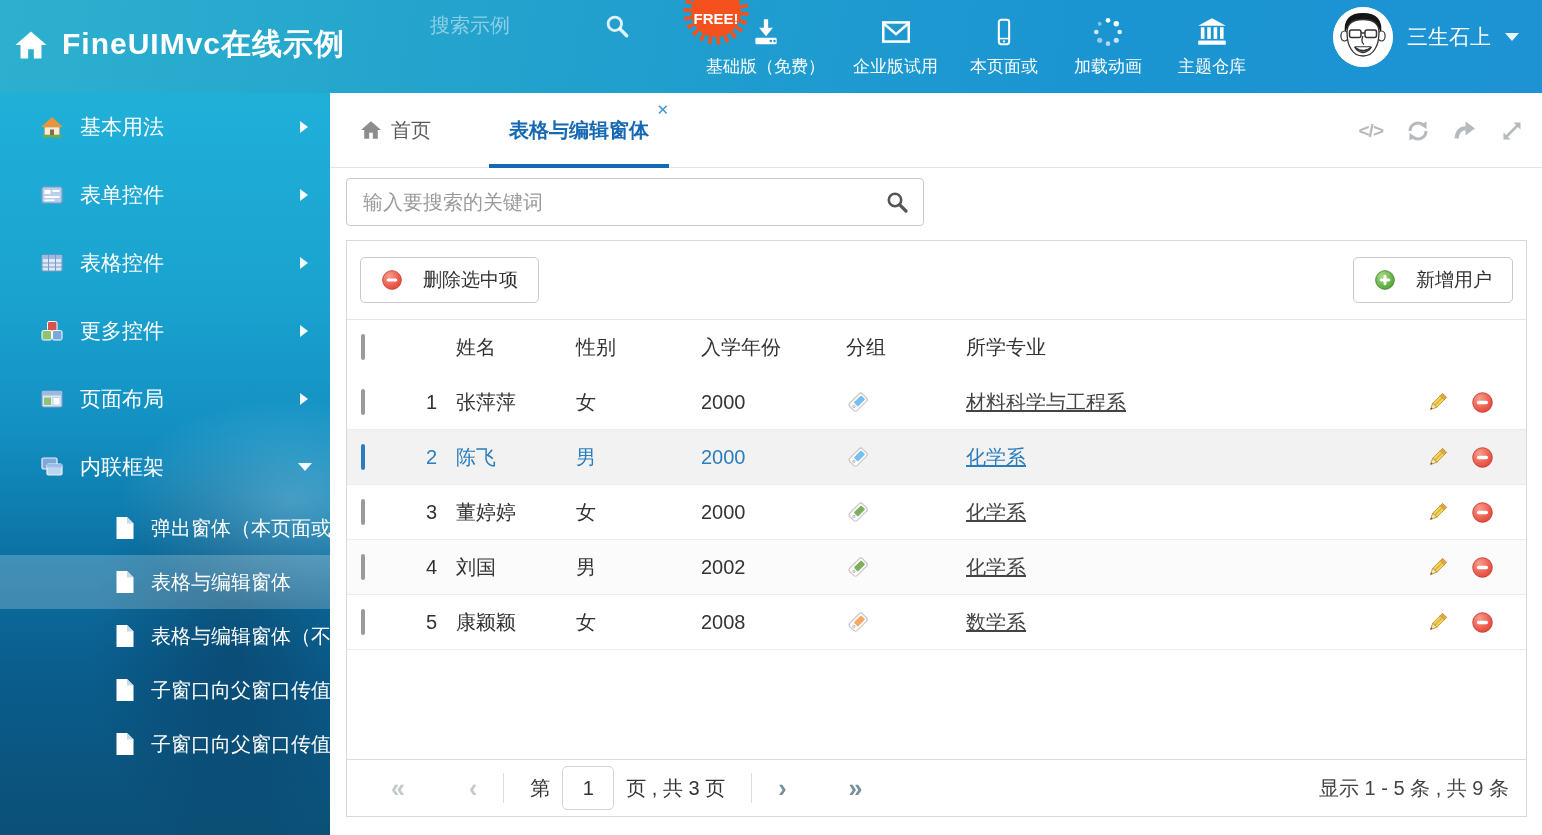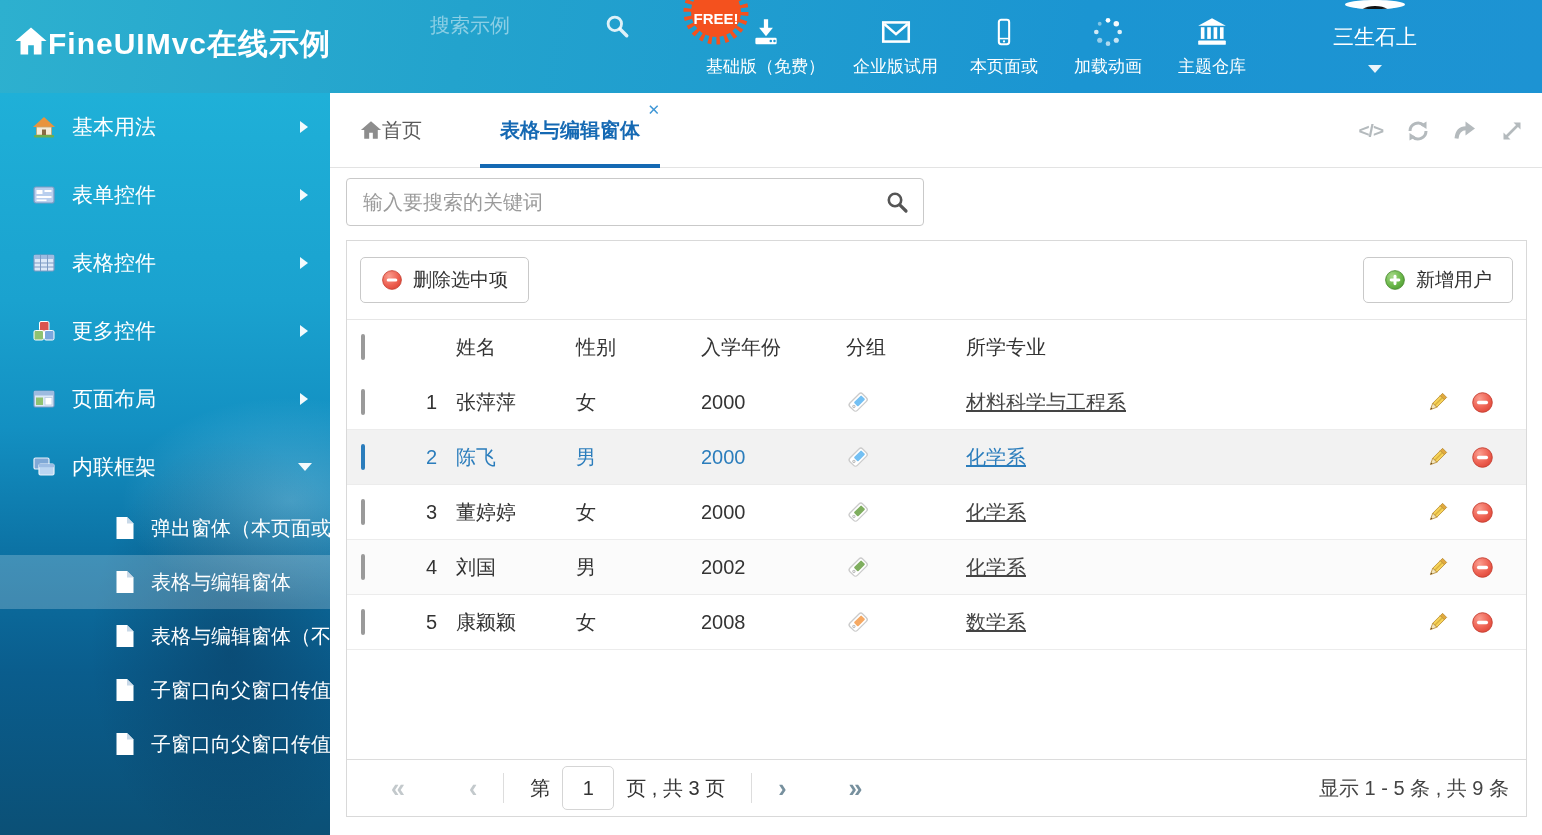--- a/index.html
+++ b/index.html
@@ -3,79 +3,79 @@
 <meta charset="utf-8">
 <style>
   * { margin:0; padding:0; box-sizing:border-box; }
   html,body { width:1542px; height:835px; }
   body { font-family:"Liberation Sans","DejaVu Sans",sans-serif; overflow:hidden; background:#fff; }
   .app { position:relative; width:1542px; height:835px; overflow:hidden; }
 
   
   .header { position:absolute; left:0; top:0; width:1542px; height:93px;
     background:linear-gradient(100deg,#2db0cf 0%,#23a3cd 30%,#1b95d2 70%,#1d93d3 100%); z-index:5; }
-  .logo { position:absolute; left:14px; top:24px; display:flex; color:#fff; cursor:pointer; }
+  .logo { position:absolute; left:14px; top:24px; display:flex; align-items:center; gap:14px; color:#fff; cursor:pointer; }
   .logo svg { width:34px; height:34px; }
   .logo-title { font-size:30px; font-weight:bold; letter-spacing:1px; }
   .hdr-search { position:absolute; left:430px; top:12px; display:flex; align-items:center; }
   .hdr-search-ph { font-size:20px; color:rgba(255,255,255,0.48); width:160px; }
   .hdr-search svg { width:26px; height:26px; color:rgba(255,255,255,0.85); margin-left:14px; cursor:pointer; }
   .free-badge { position:absolute; left:682px; top:-22px; width:68px; height:68px; }
   .free-badge span { position:absolute; left:0; right:0; top:32px; text-align:center; color:#fff; font-weight:bold; font-size:15px; }
   .hdr-nav { position:absolute; left:692px; top:0; height:93px; display:flex; align-items:stretch; }
   .nav-item { display:flex; flex-direction:column; align-items:center; justify-content:flex-start; padding:14px 14px 0 14px; color:#fff; cursor:pointer; min-width:104px; }
   .nav-item .nicon { height:36px; display:flex; align-items:center; }
   .nav-item .nlabel { font-size:17px; margin-top:5px; white-space:nowrap;font-family:Liberation Serif, serif; }
-  .user { position:absolute; left:1333px; top:0; height:73px; display:flex; align-items:center; gap:14px; cursor:pointer;flex-direction:column; }
+  .user { position:absolute; left:1333px; top:0; height:73px; display:flex; align-items:center; gap:14px; cursor:pointer; }
   .avatar { width:60px; height:60px; border-radius:50%; overflow:hidden; background:#fff; }
   .user-name { color:#fff; font-size:21px; }
   .caret-down-w { width:0; height:0; border-left:7px solid transparent; border-right:7px solid transparent; border-top:8px solid #eaf4fa; }
 
   
   .sidebar { position:absolute; left:0; top:93px; width:330px; height:742px; overflow:hidden;
     background:
       radial-gradient(ellipse 260px 160px at 88% 55%, rgba(200,240,255,0.30), transparent 65%),
       radial-gradient(ellipse 200px 300px at 70% 75%, rgba(10,40,70,0.35), transparent 70%),
       linear-gradient(180deg,#1fb0d8 0%,#1aa2cf 28%,#1390c2 45%,#0c72a4 62%,#0a5d8d 78%,#0b5076 100%); }
-  .menu-item { height:68px; display:flex; align-items:center; padding-left:32px; color:#fff; cursor:pointer; position:relative; }
+  .menu-item { height:68px; display:flex; align-items:center; padding-left:40px; color:#fff; cursor:pointer; position:relative; }
   .menu-item .micon { width:24px; height:24px; margin-right:16px; flex:0 0 24px; }
   .menu-item .mlabel { font-size:21px; }
   .menu-badge { color:#ff1a1a; font-size:16px; margin-left:8px; margin-top:-6px; }
   .arr-right { position:absolute; right:22px; width:0; height:0; border-top:6px solid transparent; border-bottom:6px solid transparent; border-left:8px solid #fff; opacity:.95; }
   .arr-down { position:absolute; right:18px; width:0; height:0; border-left:7px solid transparent; border-right:7px solid transparent; border-top:8px solid #fff; opacity:.95; }
   .submenu-item { height:54px; display:flex; align-items:center; padding-left:115px; color:#fff; cursor:pointer; }
   .submenu-item.selected { background:rgba(255,255,255,0.22); }
   .submenu-item .ficon { width:20px; height:24px; margin-right:16px; flex:0 0 20px; }
   .submenu-item .slabel { font-size:20px; white-space:nowrap; }
 
   
   .main { position:absolute; left:330px; top:93px; width:1212px; height:742px; background:#fff; }
   .tabbar { position:relative; height:75px; border-bottom:1px solid #e3e3e3; display:flex; align-items:stretch; }
-  .tab-home { margin-left:30px; display:flex; align-items:center; color:#5a5a5a; font-size:20px; cursor:pointer; }
+  .tab-home { margin-left:30px; display:flex; align-items:center; gap:9px; color:#5a5a5a; font-size:20px; cursor:pointer; }
   .tab-home svg { width:22px; height:22px; color:#8d8d8d; }
   .tab-active { position:relative; margin-left:58px; width:180px; display:flex; align-items:center; justify-content:center; cursor:pointer; }
   .tab-active .tlabel { font-size:20px; font-weight:bold; color:#1569b3; }
   .tab-active::after { content:""; position:absolute; left:0; right:0; bottom:-1px; height:4px; background:#1569b3; }
   .tab-close { position:absolute; top:9px; right:0px; font-size:15px; font-weight:bold; color:#3f97d6; cursor:pointer; line-height:1; }
   .tb-icons { position:absolute; right:18px; top:0; height:75px; display:flex; align-items:center; gap:23px; color:#b4babd; }
   .tb-icons .tbi { cursor:pointer; display:flex; align-items:center; }
   .tbi-code { font-size:19px; font-weight:bold; letter-spacing:-1px; }
   .tb-icons svg { width:24px; height:24px; }
 
   .filter-row { display:flex; padding:10px 15px 0 16px; gap:12px; }
   .search-box { position:relative; flex:0 0 578px; height:48px; border:1px solid #c9c9c9; border-radius:4px; background:#fff; display:flex; align-items:center; }
   .search-box input { border:none; outline:none; font-size:20px; color:#333; padding:0 50px 0 16px; width:100%; height:100%; background:transparent; font-family:inherit; }
   .search-box input::placeholder { color:#9b9b9b; }
   .search-box svg { position:absolute; right:14px; width:24px; height:24px; color:#555; cursor:pointer; }
   .dropdown { position:relative; flex:1; height:48px; border:1px solid #c9c9c9; border-radius:4px; display:flex; align-items:center; padding:0 16px; font-size:20px; color:#333; cursor:pointer; }
   .dd-caret { position:absolute; right:16px; width:0; height:0; border-left:8px solid transparent; border-right:8px solid transparent; border-top:9px solid #8a8a8a; }
 
   .panel { margin:14px 15px 0 16px; height:577px; border:1px solid #d9d9d9; display:flex; flex-direction:column; background:#fff; }
   .panel-toolbar { height:78px; display:flex; align-items:center; justify-content:space-between; padding:0 13px; }
-  .btn { height:46px; display:flex; align-items:center; gap:10px; padding:0 20px; border:1px solid #c9c9c9; border-radius:5px; background:#fff; font-size:19px; color:#333; cursor:pointer; font-family:inherit; }
+  .btn { height:46px; display:flex; align-items:center; gap:20px; padding:0 20px; border:1px solid #c9c9c9; border-radius:5px; background:#fff; font-size:19px; color:#333; cursor:pointer; font-family:inherit; }
   .btn svg { width:22px; height:22px; }
 
   .trow { display:grid; grid-template-columns:60px 30px 120px 125px 145px 120px 440px 1fr; align-items:center; height:56px; border-top:1px solid #e6e6e6; font-size:20px; color:#333; }
   .tbody .trow { height:55px; border-top:none; border-bottom:1px solid #ececec; }
   .tbody .trow:nth-child(even) { background:#fbfbfb; }
   .tbody .trow.selected { background:#f2f2f2; color:#2b7dbc; }
   .cell-cb { padding-left:14px; }
   .checkbox { width:19px; height:19px; border:2px solid #9a9a9a; border-radius:3px; background:#fff; cursor:pointer; }
   .trow.selected .checkbox { border-color:#2b7dbc; }
   .cell-num { text-align:right; }

